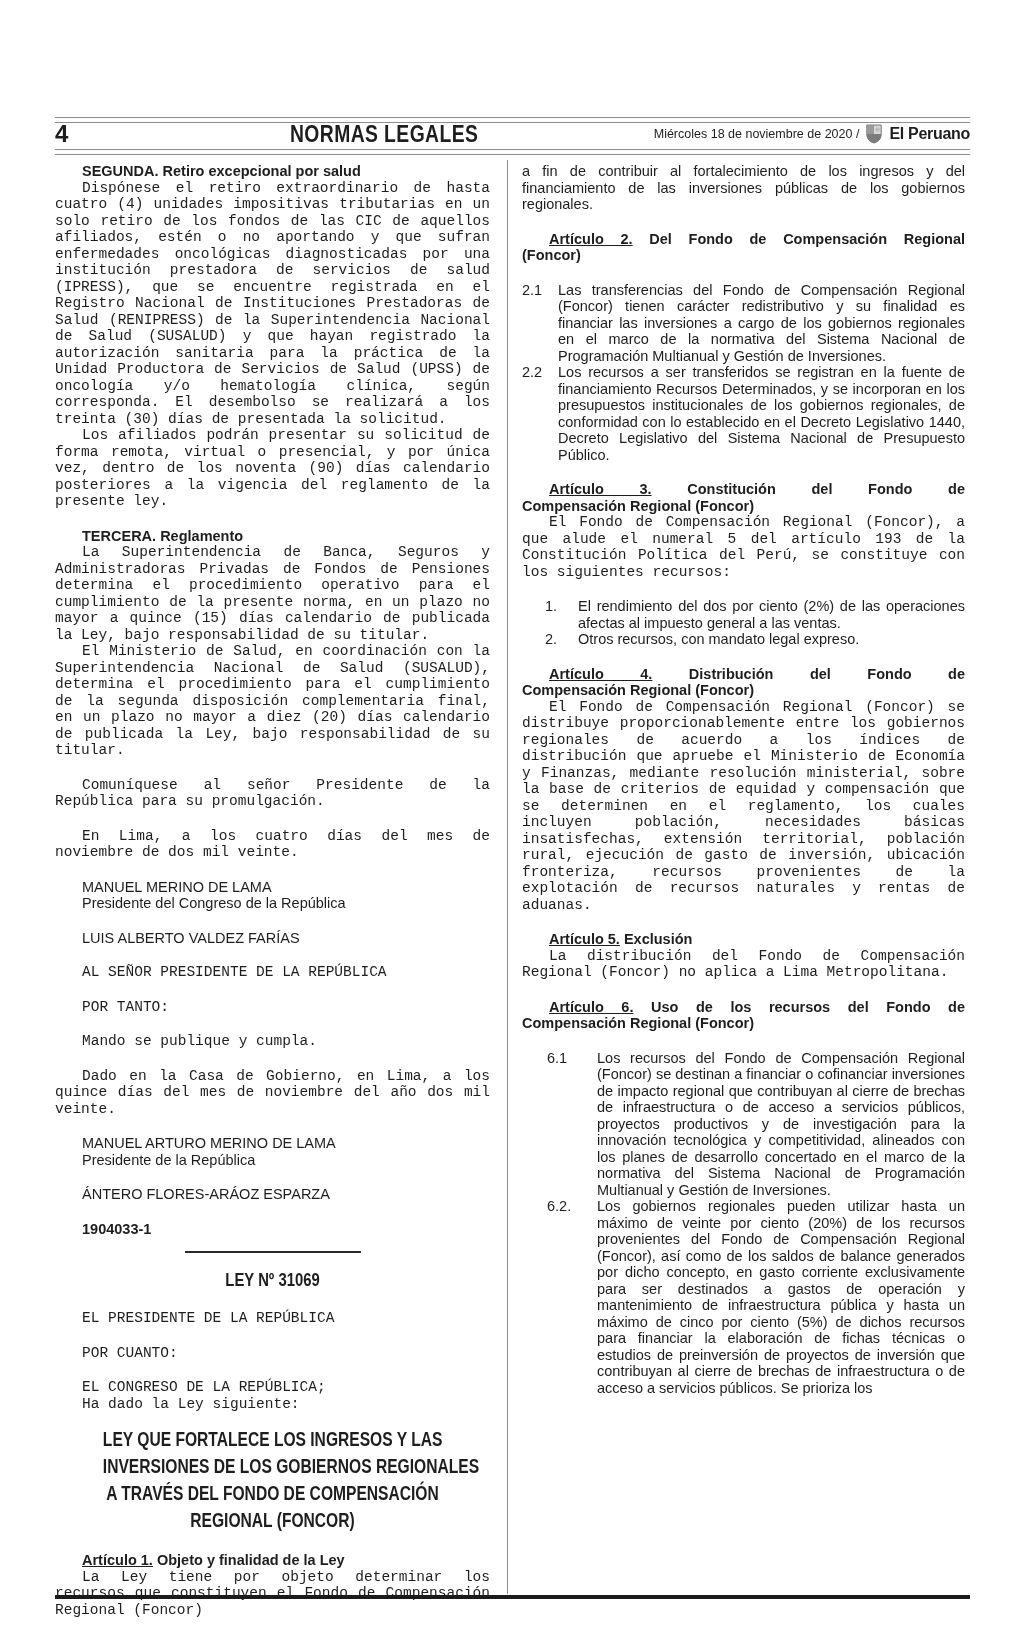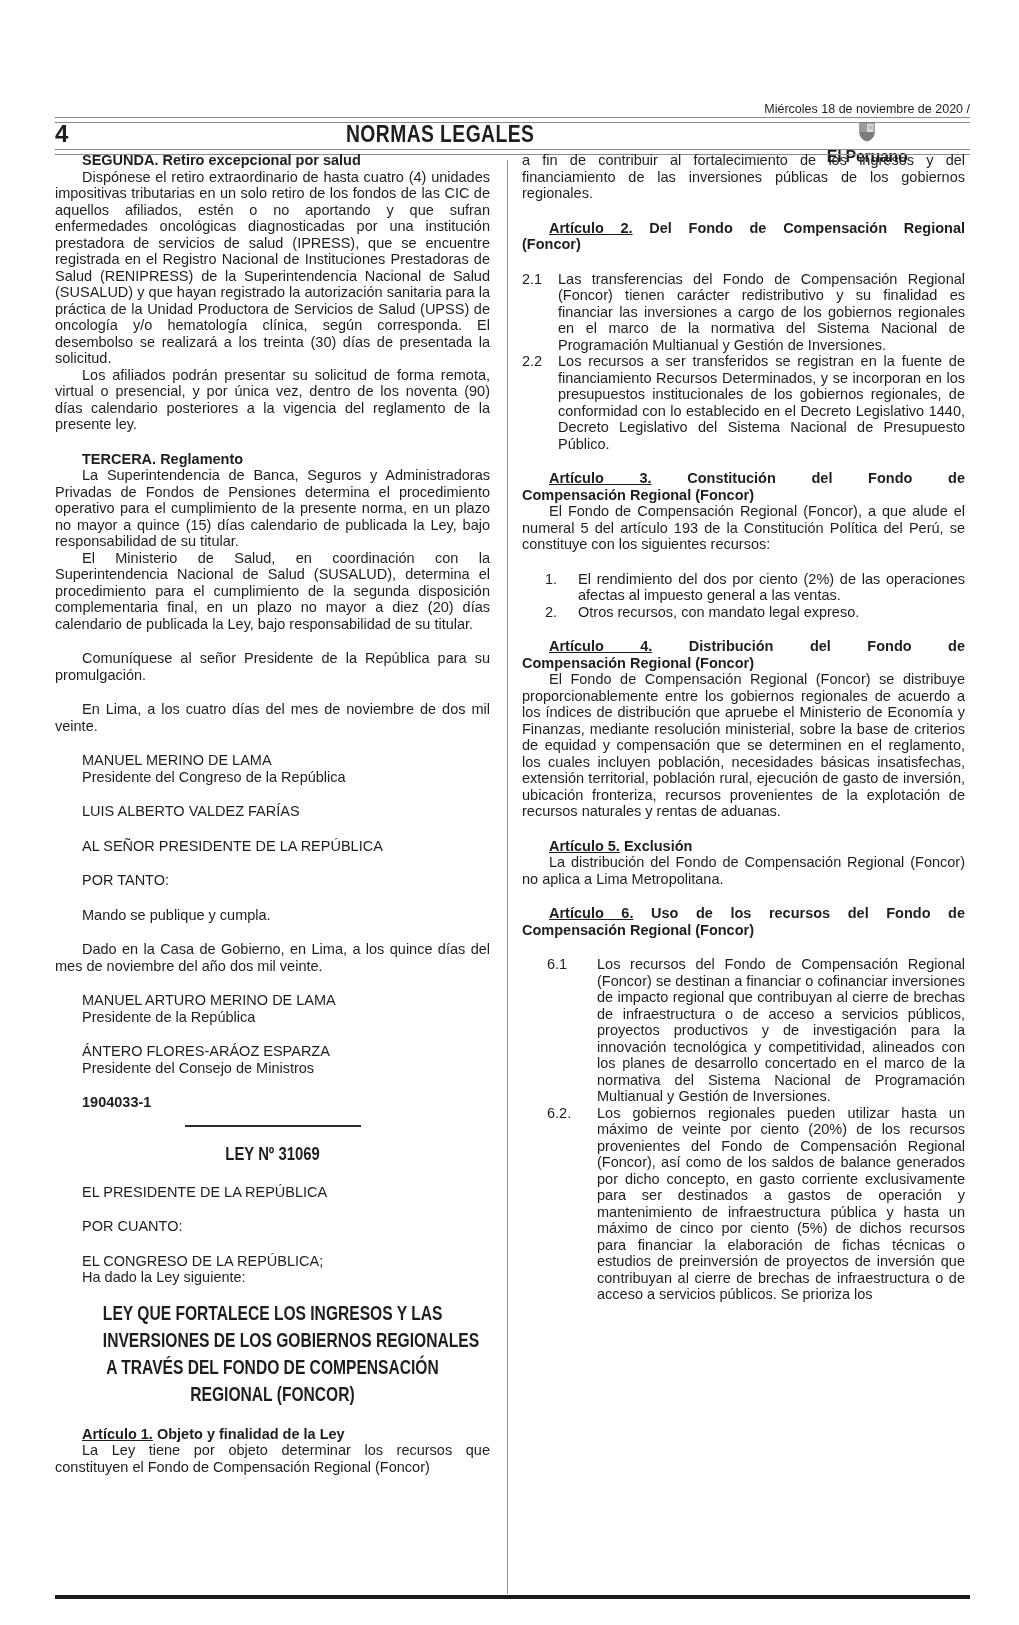--- a/index.html
+++ b/index.html
@@ -8,32 +8,32 @@
   
   .rule-double{position:absolute;left:55px;width:915px;height:4px;
                border-top:1px solid #8d8d8d;border-bottom:1px solid #8d8d8d;}
   .rule-top{top:117px;} .rule-bottom{top:149px;}
   .hdr-band{position:absolute;left:55px;top:120px;width:915px;height:28px;
             display:flex;align-items:center;}
   .page-num{font-weight:bold;font-size:24px;line-height:1;width:60px;}
   .sect{flex:1;text-align:center;}
   .sect-inner{display:inline-block;font-weight:bold;font-size:23px;letter-spacing:.5px;
               transform:scaleX(.84);transform-origin:center;white-space:nowrap;}
-  .dateblk{display:flex;align-items:center;gap:6px;font-size:12.5px;white-space:nowrap;flex-direction:column;}
+  .dateblk{display:flex;align-items:center;gap:6px;font-size:12.5px;white-space:nowrap;}
   .brand{font-weight:bold;font-size:16px;letter-spacing:-.3px;}
   .logo{display:inline-block;line-height:0;}
   
-  .col{position:absolute;top:152px;font-size:14.5px;line-height:16.5px;}
+  .col{position:absolute;top:163px;font-size:14.5px;line-height:16.5px;}
   .col-left{left:55px;width:435px;}
   .col-right{left:522px;width:443px;}
   .vdiv{position:absolute;left:507px;top:160px;width:1px;height:1434px;background:#8f8f8f;}
   .brule{position:absolute;left:55px;top:1595px;width:915px;height:4px;background:#1b1b1b;}
   
   .para{text-align:justify;}
-  .ind{text-indent:27px;}
+  .ind{text-indent:27px;font-family:Liberation Mono, monospace;}
   .gap{margin-top:18px;}
   .heading{font-weight:bold;text-indent:27px;}
   .article{font-weight:bold;}
   .fl{text-indent:27px;}
   .spread{text-align:justify;-moz-text-align-last:justify;text-align-last:justify;}
   .u{text-decoration:underline;}
   .name-block{margin-left:27px;}
   .item{position:relative;text-align:justify;}
   .item>.num{position:absolute;top:0;}
   .l2{padding-left:36px;} .l2>.num{left:0;}
@@ -94,21 +94,20 @@
       <div class="para ind gap">AL SEÑOR PRESIDENTE DE LA REPÚBLICA</div>
       <div class="para ind gap">POR TANTO:</div>
       <div class="para ind gap">Mando se publique y cumpla.</div>
       <div class="para ind gap">Dado en la Casa de Gobierno, en Lima, a los quince días del mes de noviembre del año dos mil veinte.</div>
       <div class="name-block gap">
         <div>MANUEL ARTURO MERINO DE LAMA</div>
         <div>Presidente de la República</div>
       </div>
       <div class="name-block gap">
         <div>ÁNTERO FLORES-ARÁOZ ESPARZA</div>
-        <div>Presidente del Consejo de Ministros</div>
       </div>
       <div class="heading gap">1904033-1</div>
       <div class="separator"></div>
       <div class="ley-title"><span class="lt-in">LEY Nº 31069</span></div>
       <div class="para ind gap">EL PRESIDENTE DE LA REPÚBLICA</div>
       <div class="para ind gap">POR CUANTO:</div>
       <div class="para ind gap">EL CONGRESO DE LA REPÚBLICA;</div>
       <div class="para ind">Ha dado la Ley siguiente:</div>
       <div class="big-title gap">
         <div class="bt-line">LEY QUE FORTALECE LOS INGRESOS Y LAS</div>

